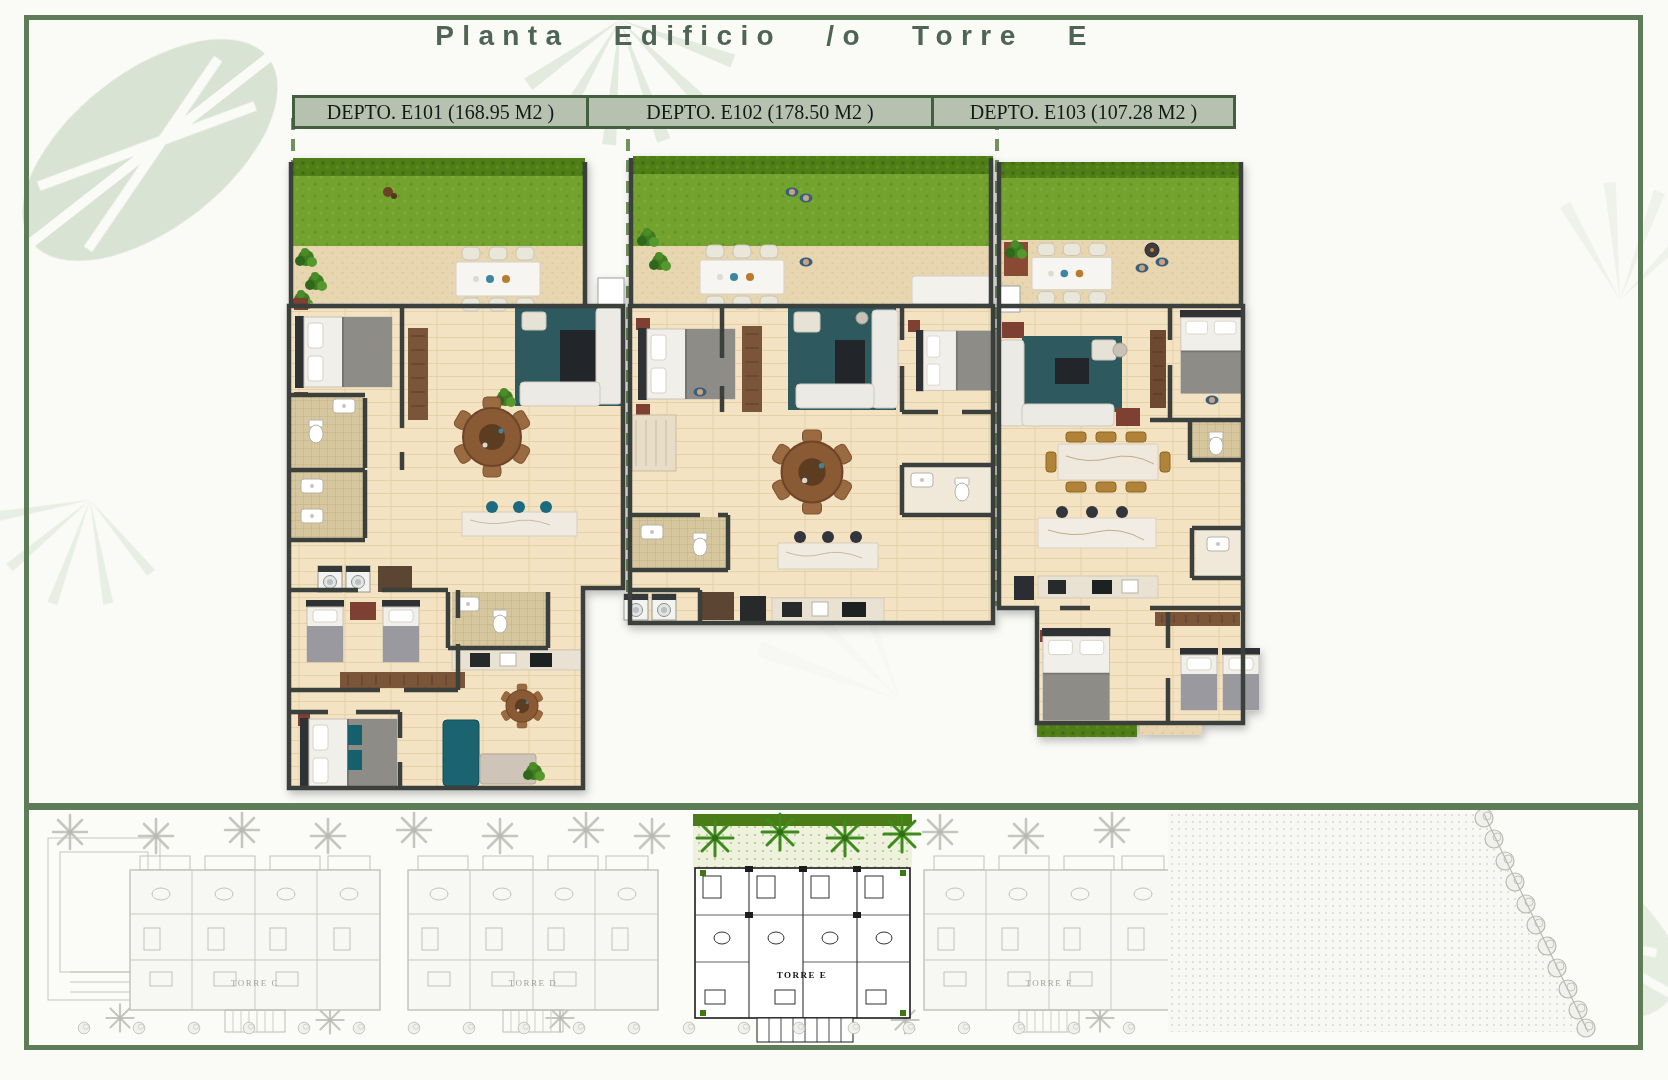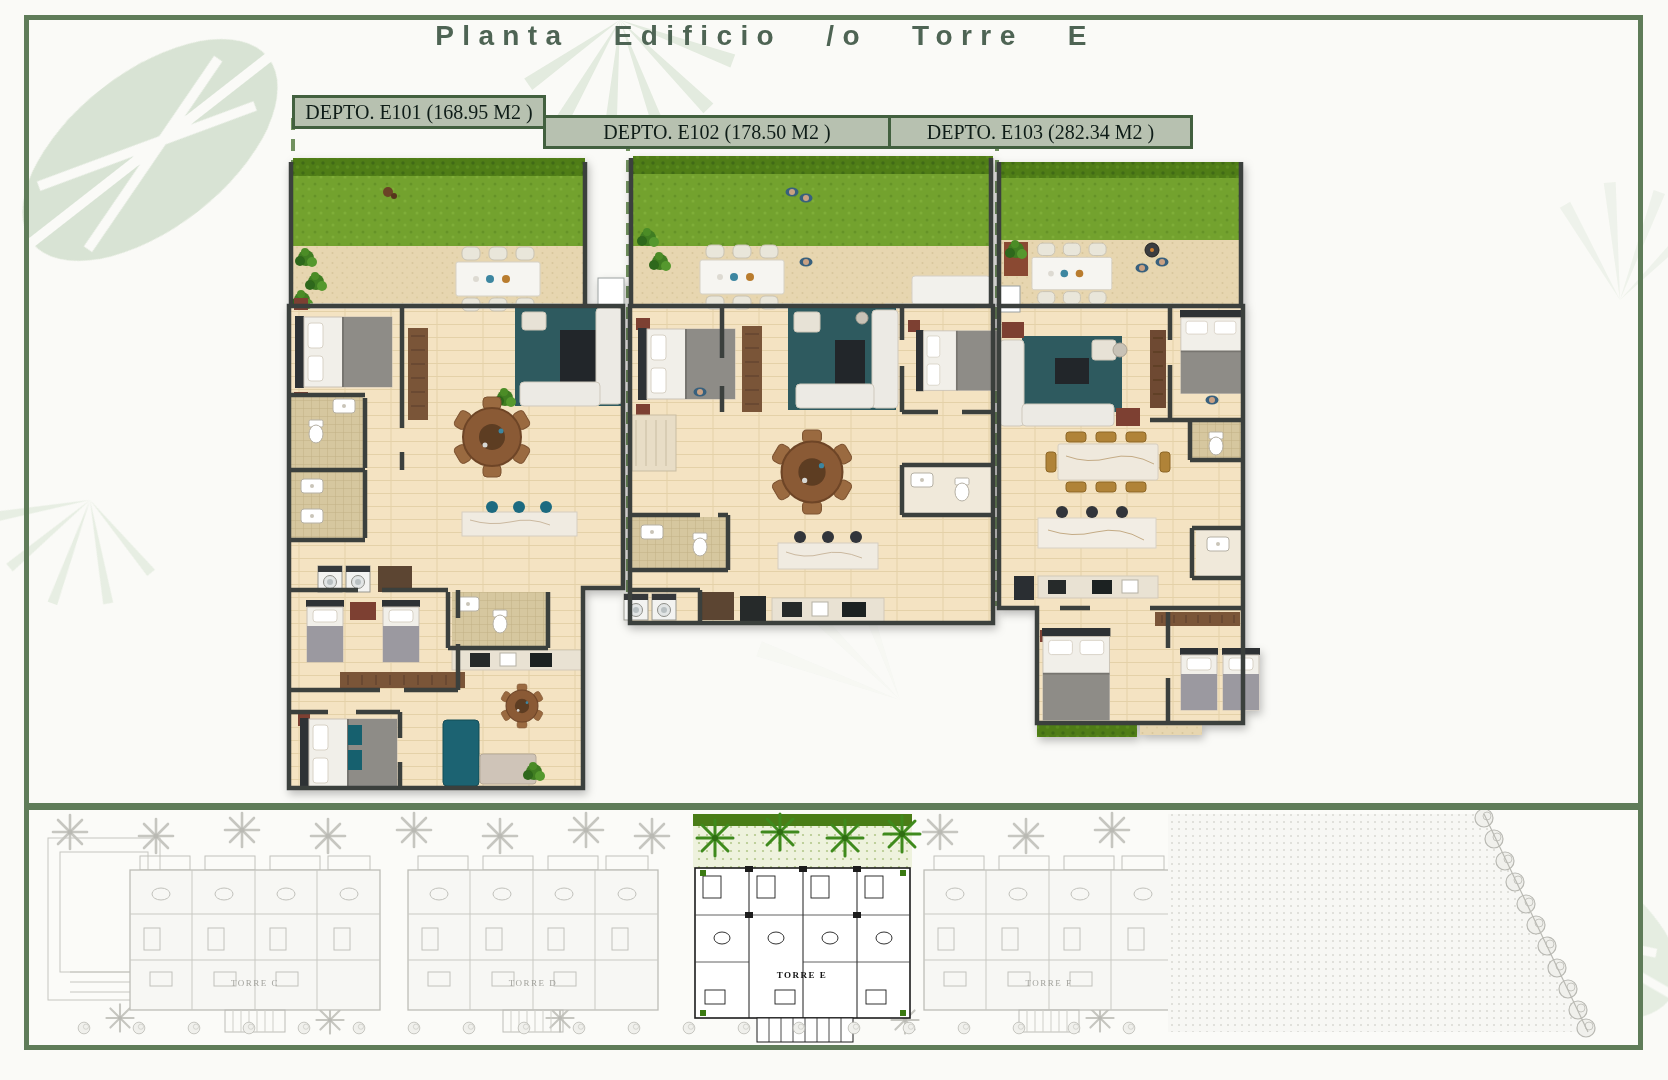--- a/index.html
+++ b/index.html
@@ -9,22 +9,22 @@
   .frame{position:absolute;left:24px;top:15px;width:1619px;height:1035px;
          border:5px solid #5f7c59;box-sizing:border-box;z-index:3;pointer-events:none;}
   .divider{position:absolute;left:24px;top:803px;width:1619px;height:7px;background:#5f7c59;z-index:3;}
   .title{position:absolute;left:285px;top:20px;width:960px;margin:0;text-align:center;
          font-size:28px;font-weight:bold;letter-spacing:0.30em;word-spacing:28px;
          color:#4e6454;z-index:4;white-space:nowrap;}
   .headers{position:absolute;left:292px;top:95px;display:flex;z-index:4;}
   .hbox{box-sizing:border-box;height:34px;background:#b7c1b0;border:3px solid #42603f;
         display:flex;align-items:center;justify-content:center;
         font-family:"Liberation Serif",serif;font-size:20px;color:#0e1c17;white-space:nowrap;}
-  .hbox:not(:first-child){margin-left:-3px;margin-top:20px;}
-  .w1{width:254px;} .w2{width:348px;} .w3{width:305px;}
+  .hbox:not(:first-child){margin-left:-3px;}
+  .w1{width:297px;} .w2{width:348px;} .w3{width:305px;}
   .tlabel{font-family:"Liberation Serif",serif;font-size:9px;letter-spacing:1.5px;
           fill:#a3a39d;text-anchor:middle;}
   .tlabel-hl{font-family:"Liberation Serif",serif;font-size:9px;letter-spacing:1.5px;
           fill:#141414;font-weight:bold;text-anchor:middle;}
 </style>
 </head>
 <body>
 
 <div class="page">
 
@@ -614,17 +614,17 @@
 <h1 class="title">Planta Edificio /o Torre E</h1>
 
 <div class="headers">
   <div class="hbox w1">
     <span>DEPTO. E101 (168.95 M2 )</span>
   </div>
   <div class="hbox w2">
     <span>DEPTO. E102 (178.50 M2 )</span>
   </div>
   <div class="hbox w3">
-    <span>DEPTO. E103 (282.34 M2 )</span>
+    <span>DEPTO. E103 (107.28 M2 )</span>
   </div>
 </div>
 
 </div>
 
 </body></html>

